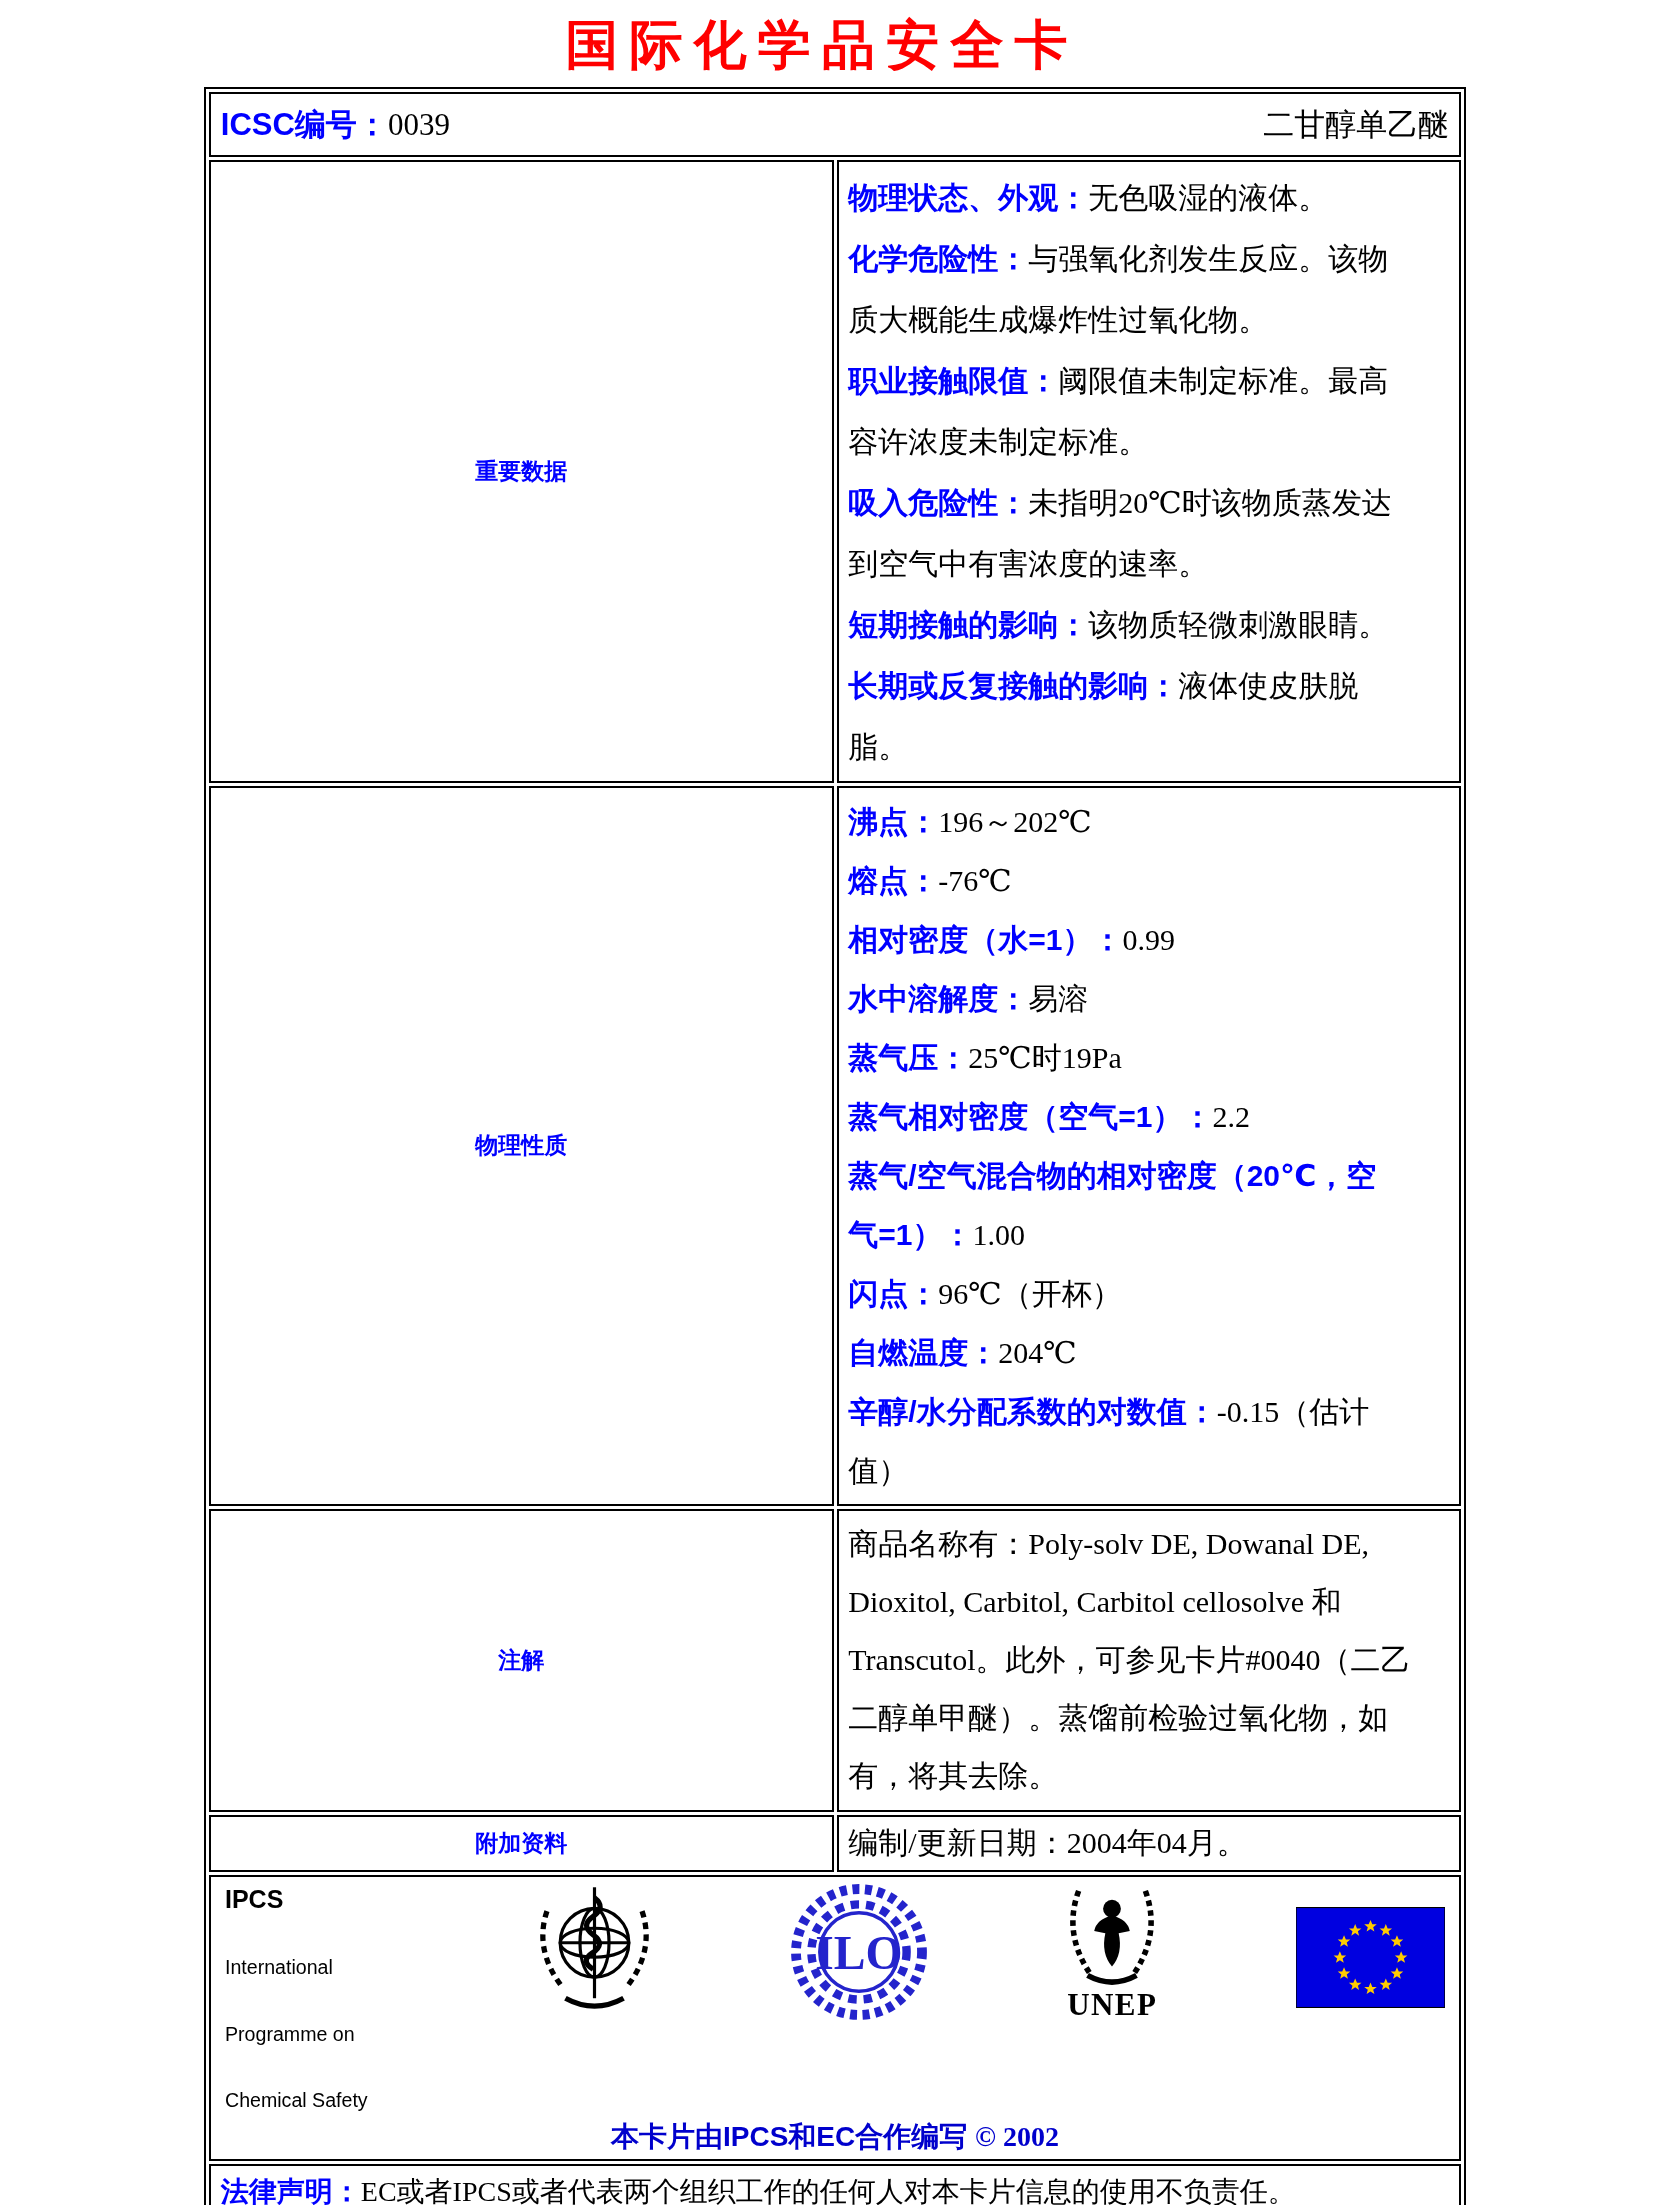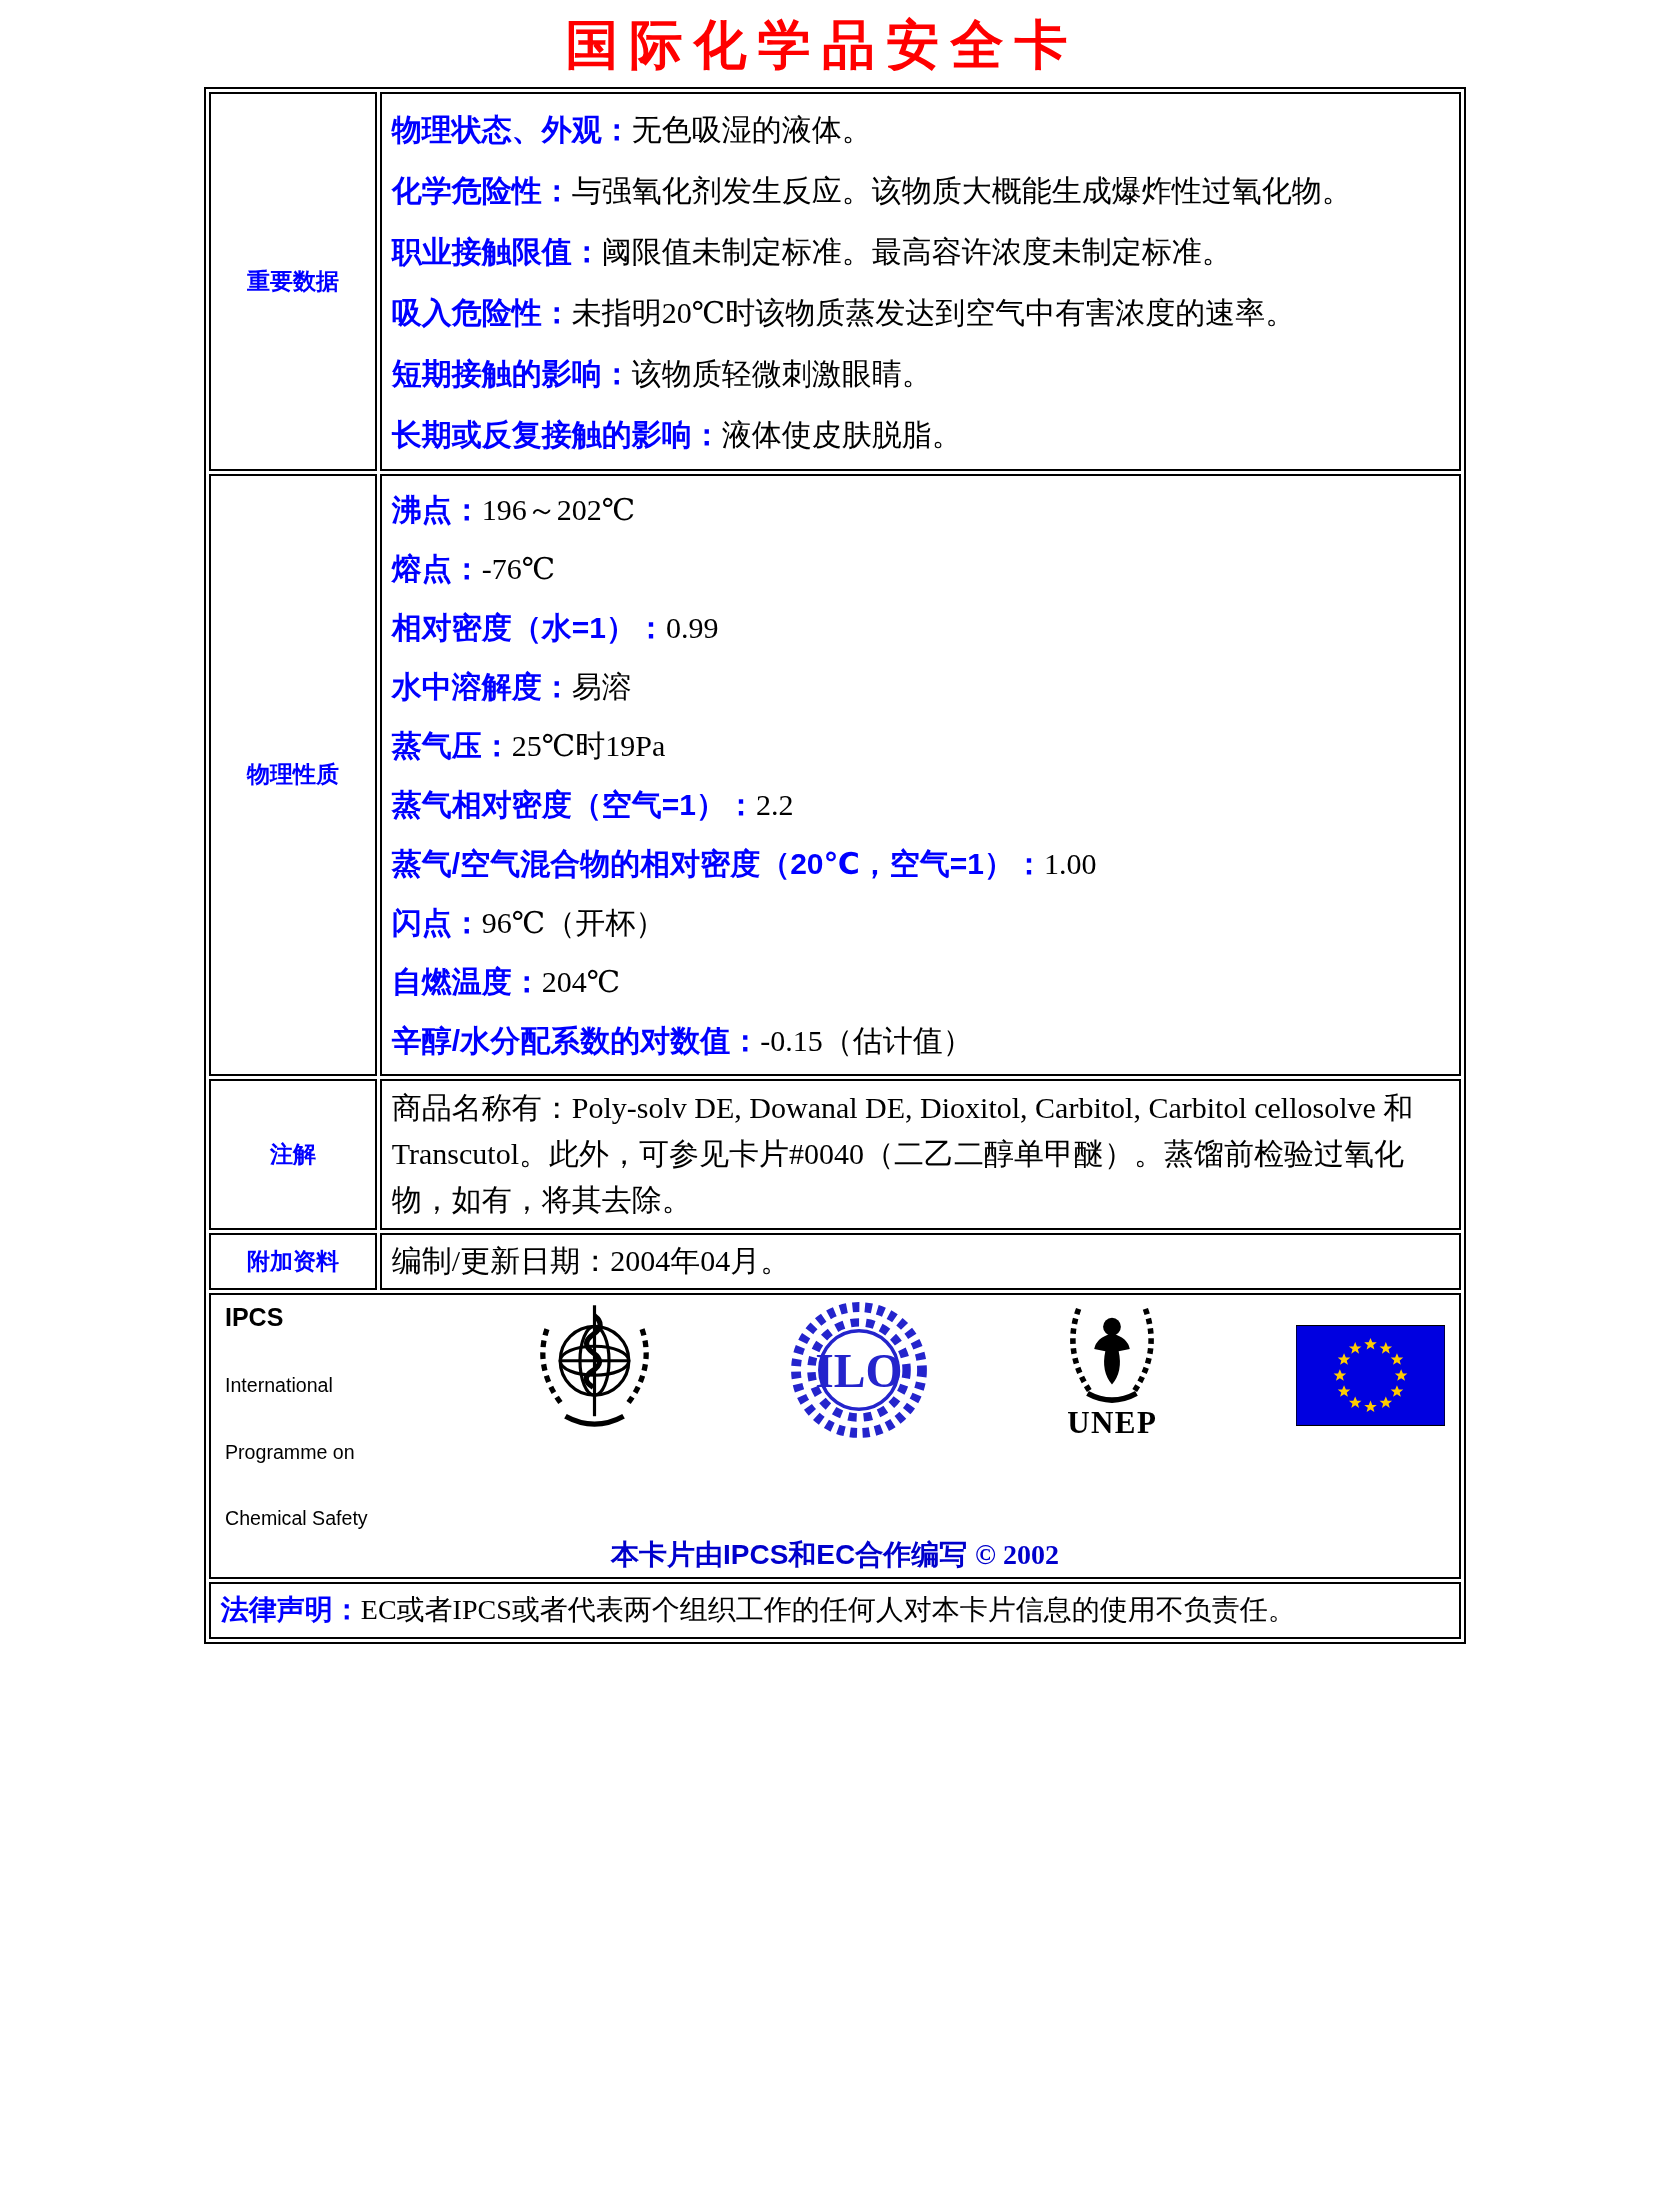--- a/index.html
+++ b/index.html
@@ -21,21 +21,21 @@
   .blab{color:#0000ff;font-weight:bold;font-family:"Liberation Sans","DejaVu Sans",sans-serif;}
   .bval{color:#000;font-family:"Liberation Serif","DejaVu Serif",serif;}
   
   .hdr-cell{height:61px;vertical-align:middle;padding:0 9.8px;}
   .hdr-flex{display:flex;justify-content:space-between;align-items:center;font-size:31px;}
   .hdr-left .blab{font-size:31px;}
   
   .lines-important{line-height:61px;min-height:496px;}
   .lines-physical{line-height:59px;min-height:587px;}
   .env-cell{min-height:110px;}
-  .notes-cell{line-height:46px;min-height:183px;}
+  .notes-cell{line-height:58px;min-height:183px;}
   .addinfo-cell{height:45px;vertical-align:middle;font-size:29px;}
   
   .logos-cell{height:193px;vertical-align:top;padding:5.6px 14px 2.8px 14px;}
   .logos-strip{display:flex;align-items:flex-start;justify-content:space-between;}
   .ipcs-block{font-family:"Liberation Sans","DejaVu Sans",sans-serif;color:#000;padding-top:2.8px;width:175px;}
   .ipcs-acronym{font-size:25px;font-weight:bold;}
   .ipcs-line{font-size:19.6px;line-height:26.5px;margin-top:40px;}
   .logo-box{display:flex;flex-direction:column;align-items:center;}
   .unep-word{font-family:"Liberation Serif","DejaVu Serif",serif;font-weight:bold;font-size:31px;margin-top:-4.2px;letter-spacing:1.4px;}
   .credit-line{text-align:center;margin-top:4.2px;font-size:28px;font-weight:bold;color:#0000cc;
@@ -47,20 +47,30 @@
 </head>
 <body>
 
 <div class="page">
 
   <div class="main-title">国际化学品安全卡</div>
 
   <table class="card">
 
     <tbody>
+        <tr>
+      <td class="hdr-cell" colspan="2">
+        <div class="hdr-flex">
+          <div class="hdr-left">
+            <span class="blab">ICSC编号：</span><span class="bval" style="font-size:31px;">0039</span>
+          </div>
+          <div class="bval" style="font-size:31px;">二甘醇单乙醚</div>
+        </div>
+      </td>
+    </tr>
 
     <tr>
       <td class="label-cell">重要数据</td>
       <td class="content-cell pad-wide lines-important">
         <div><span class="blab">物理状态、外观：</span><span class="bval">无色吸湿的液体。</span></div>
         <div><span class="blab">化学危险性：</span><span class="bval">与强氧化剂发生反应。该物质大概能生成爆炸性过氧化物。</span></div>
         <div><span class="blab">职业接触限值：</span><span class="bval">阈限值未制定标准。最高容许浓度未制定标准。</span></div>
         <div><span class="blab">吸入危险性：</span><span class="bval">未指明20℃时该物质蒸发达到空气中有害浓度的速率。</span></div>
         <div><span class="blab">短期接触的影响：</span><span class="bval">该物质轻微刺激眼睛。</span></div>
         <div><span class="blab">长期或反复接触的影响：</span><span class="bval">液体使皮肤脱脂。</span></div>

